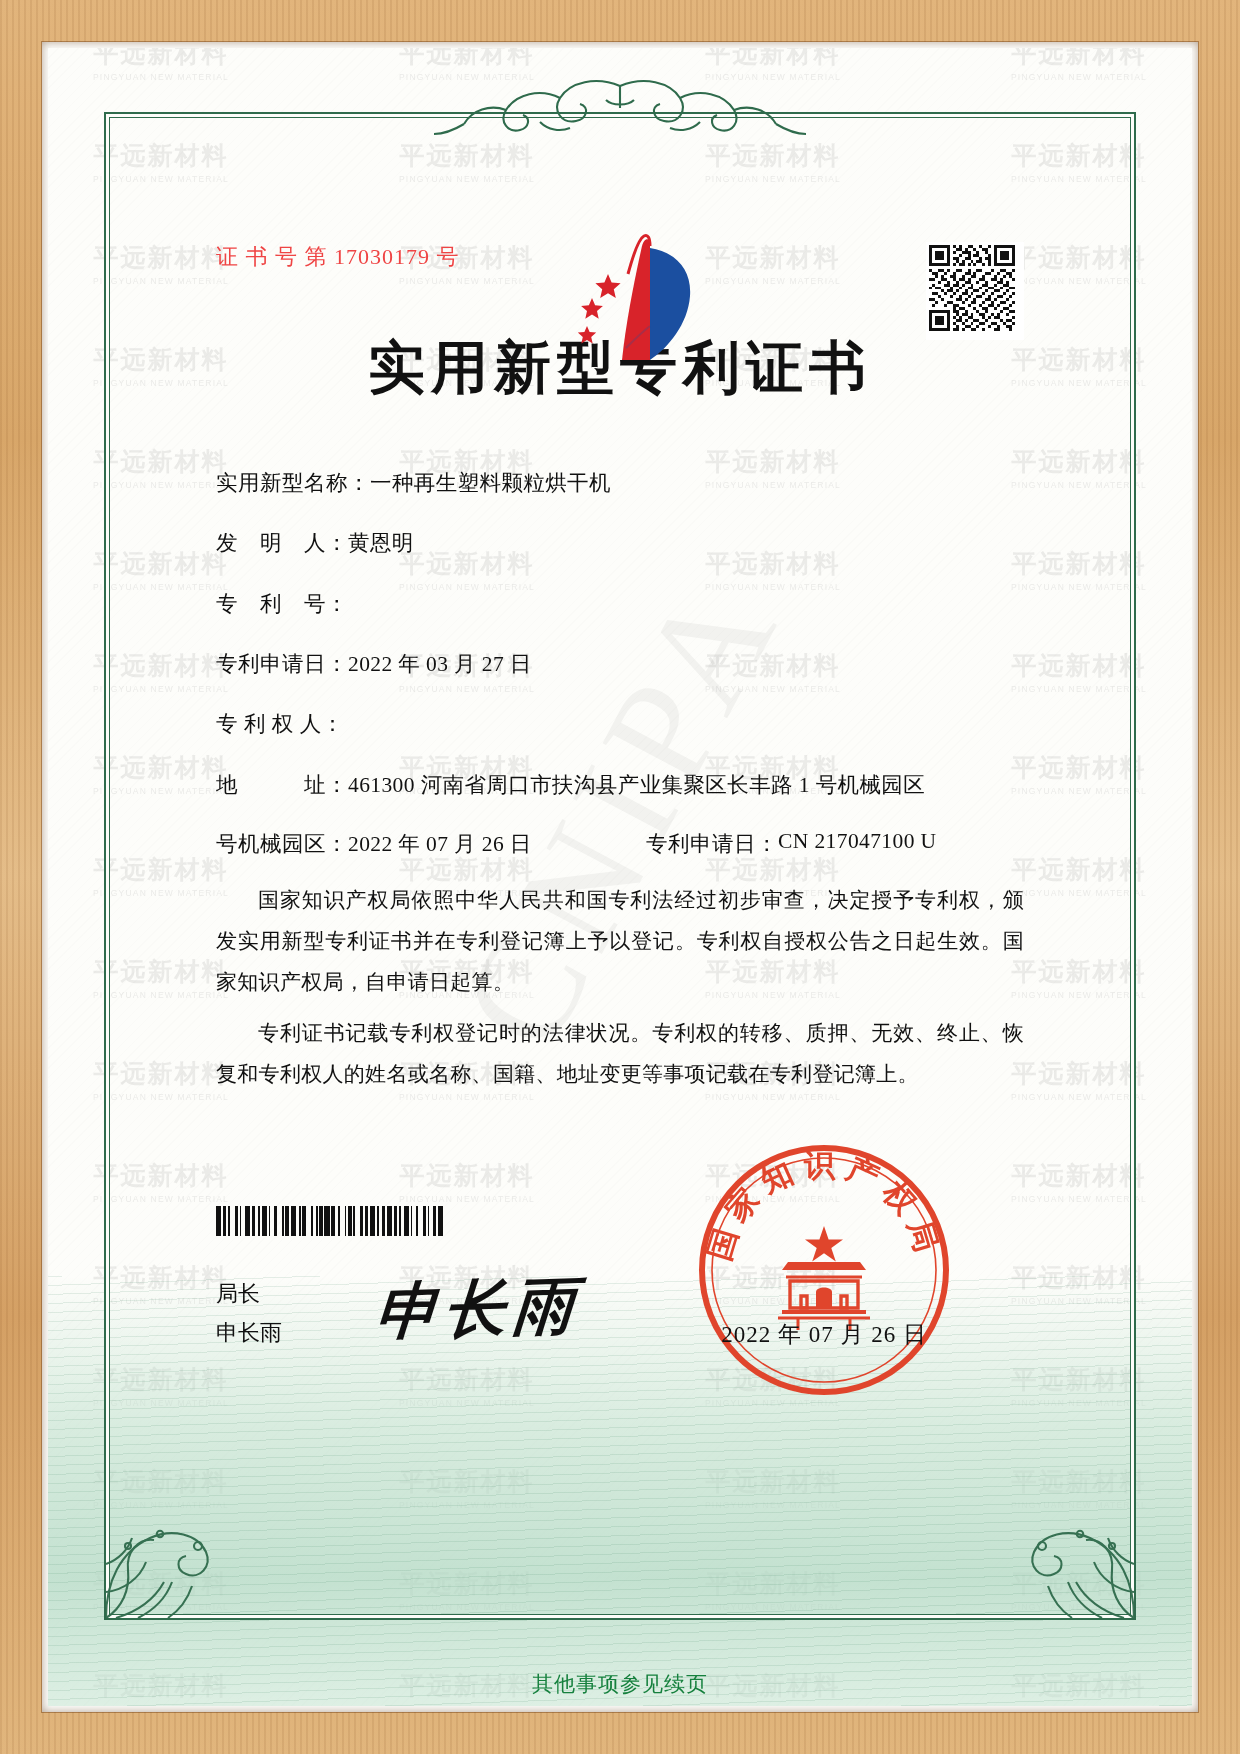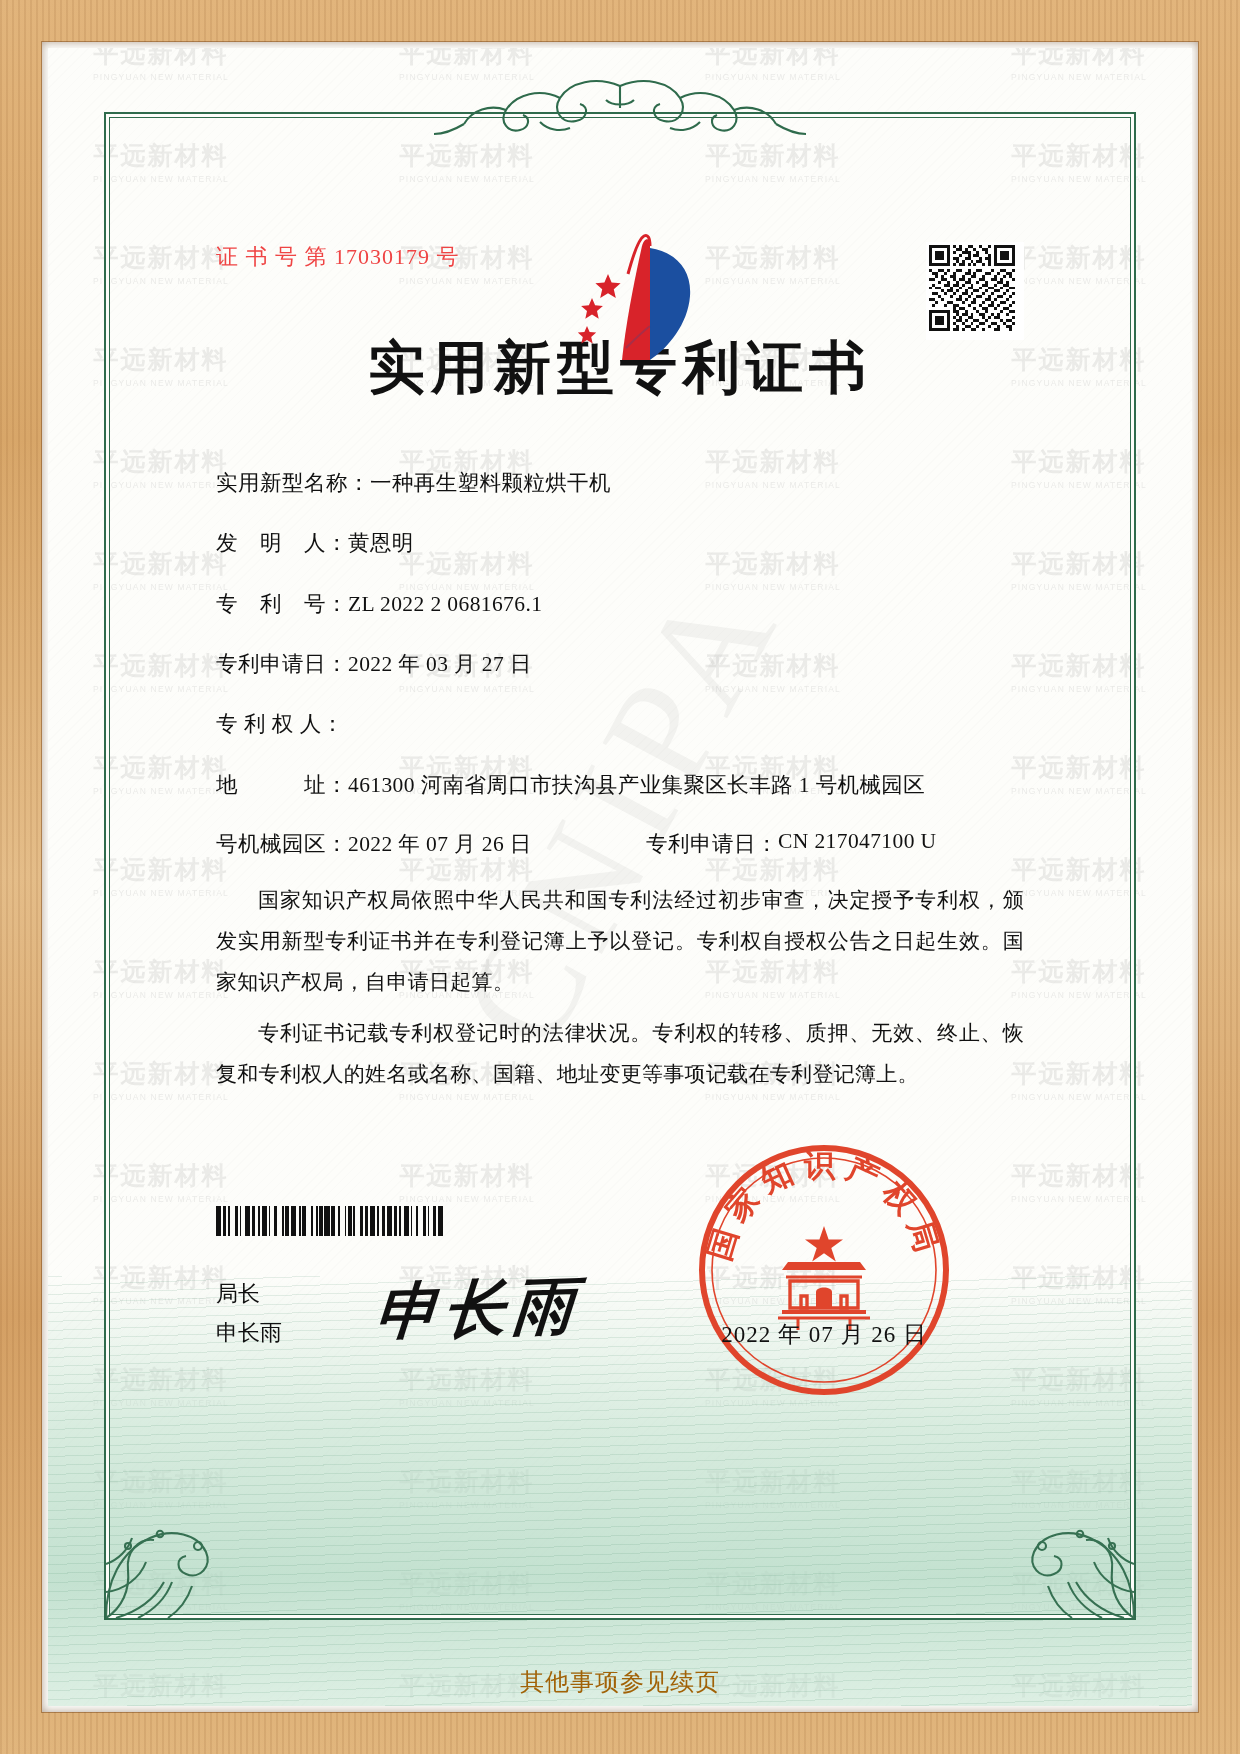--- a/index.html
+++ b/index.html
@@ -267,22 +267,22 @@
     left: 0; right: 0; bottom: 36px;
     text-align: center;
     font-size: 21px;
     color: #111;
     letter-spacing: 1px;
   }
   .footer-note {
     position: absolute;
     left: 0; right: 0; bottom: 8px;
     text-align: center;
-    font-size: 24px;
-    color: #a16207;
+    font-size: 21px;
+    color: #15803d;
     letter-spacing: 1px;
     margin-top: 36px;
   }
 </style>
 </head>
 <body>
 
 <div class="frame"></div>
 <div class="frame-inner-shadow"></div>
 
@@ -855,21 +855,20 @@
           <span class="field-value">一种再生塑料颗粒烘干机</span>
         </div>
 
         <div class="field-row">
           <span class="field-label">发　明　人：</span>
           <span class="field-value">黄恩明</span>
         </div>
 
         <div class="field-row">
           <span class="field-label">专　利　号：</span>
-          <span class="field-value">ZL 2022 2 0681676.1</span>
         </div>
 
         <div class="field-row">
           <span class="field-label">专利申请日：</span>
           <span class="field-value">2022 年 03 月 27 日</span>
         </div>
 
         <div class="field-row">
           <span class="field-label">专 利 权 人：</span>
         </div>

